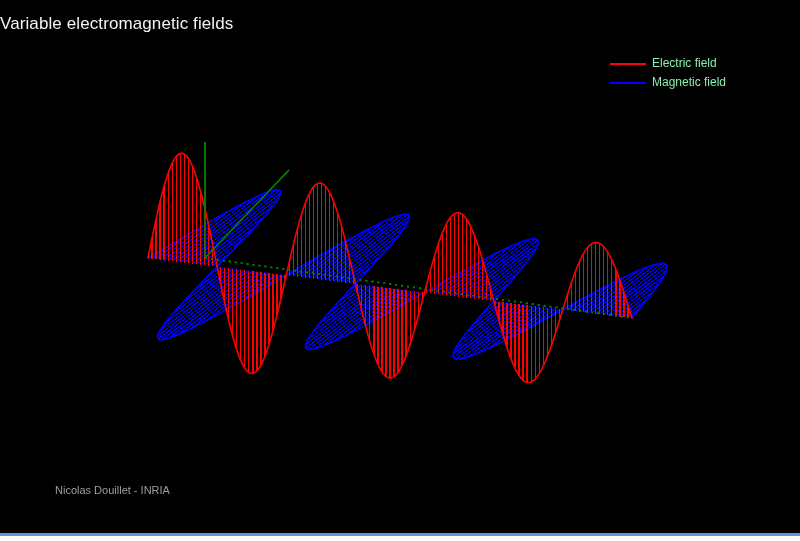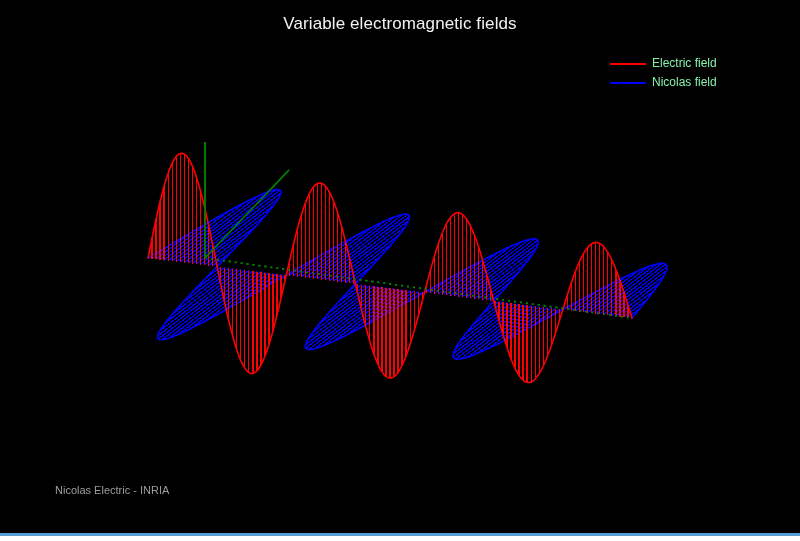--- a/index.html
+++ b/index.html
@@ -30,21 +30,21 @@
     position: absolute;
     left: 0;
     top: 0;
     display: block;
   }
   #plot-title {
     position: absolute;
     left: 0;
     top: 14px;
     width: 800px;
-    text-align: center;
+    text-align: left;
     color: #f2f2f2;
     font-size: 17px;
     font-family: "Liberation Sans", sans-serif;
     letter-spacing: 0.1px;
     white-space: nowrap;
     pointer-events: none;
   }
   #legend {
     position: absolute;
     left: 610px;
@@ -372,24 +372,24 @@
 
     <div id="plot-title">Variable electromagnetic fields</div>
 
     <div id="legend">
       <div class="legend-row">
         <span class="legend-swatch electric"></span>
         <span class="legend-label">Electric field</span>
       </div>
       <div class="legend-row">
         <span class="legend-swatch magnetic"></span>
-        <span class="legend-label">Nicolas field</span>
+        <span class="legend-label">Magnetic field</span>
       </div>
     </div>
 
-    <div id="credit">Nicolas Electric - INRIA</div>
+    <div id="credit">Nicolas Douillet - INRIA</div>
 
   </div>
 
   <div id="bottom-rule"></div>
   <div id="bottom-area"></div>
 
 </div>
 
 </body></html>

